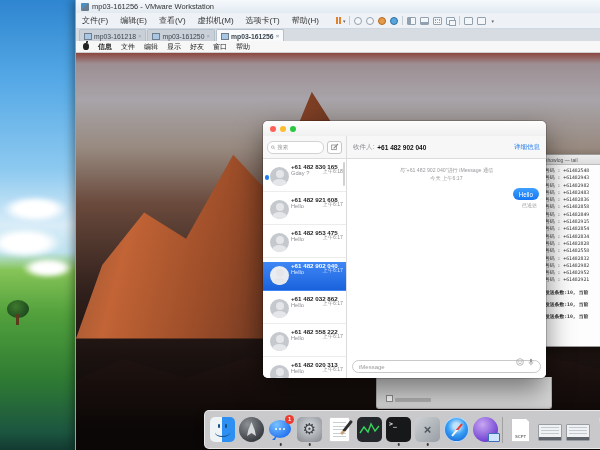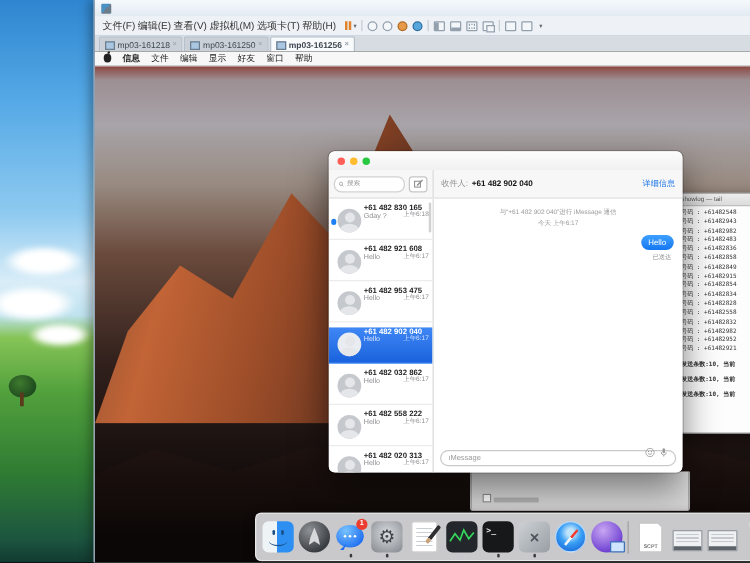--- a/index.html
+++ b/index.html
@@ -20,21 +20,21 @@
          background:radial-gradient(circle at 40% 35%,#3f7a2e,#1d4a1e 75%);}
   .tree-trunk{position:absolute;left:16px;top:314px;width:3px;height:11px;background:#5b3a1e;}
 
   
   .vmware{position:absolute;left:75px;top:0;right:0;bottom:0;background:#e9eef3;
           border-left:1px solid #93a2b2;box-shadow:-3px 0 8px rgba(0,0,0,.35);}
   .vw-title{height:13px;display:flex;align-items:center;gap:3px;padding:0 5px;
             background:linear-gradient(#f5f9fc,#e2eaf1);font-size:7.5px;color:#333;}
   .vw-logo{width:8px;height:8px;border-radius:1px;flex:none;
            background:linear-gradient(135deg,#4a90c2 0 50%,#6b7d8d 50%);}
-  .vw-menubar{height:15px;display:flex;align-items:center;gap:2px;padding:0 6px;
+  .vw-menubar{height:15px;display:flex;align-items:center;gap:12px;padding:0 6px;
               font-size:8px;color:#333;background:#eef2f6;border-bottom:1px solid #cfd8e0;white-space:nowrap;}
   .vw-menubar .menu{cursor:default;}
   .vw-tools{display:flex;align-items:center;gap:4px;margin-left:5px;}
   .tsep{width:1px;height:9px;background:#c3ccd4;}
   .pausebtn{display:flex;align-items:center;gap:1px;}
   .pbar{width:2px;height:7px;background:#e0832c;}
   .caret{font-size:5px;color:#666;margin-left:1px;}
   .tico{width:9px;height:8px;border:1px solid #93a0ad;border-radius:1px;background:#f4f7fa;position:relative;box-sizing:border-box;}
   .tico.round{border-radius:50%;width:8px;height:8px;}
   .tico.orange{background:#e59a48;border-color:#b06a20;}
@@ -205,20 +205,21 @@
   <div class="cloud c2"></div>
   <div class="cloud c3"></div>
   <div class="tree-canopy"></div>
   <div class="tree-trunk"></div>
 </div>
 
 <div class="vmware">
 
   <div class="vw-title">
     <span class="vw-logo"></span>
+    <span>mp03-161256 - VMware Workstation</span>
   </div>
 
   <div class="vw-menubar">
     <span class="menu">文件(F)</span>
     <span class="menu">编辑(E)</span>
     <span class="menu">查看(V)</span>
     <span class="menu">虚拟机(M)</span>
     <span class="menu">选项卡(T)</span>
     <span class="menu">帮助(H)</span>
     <span class="vw-tools">

